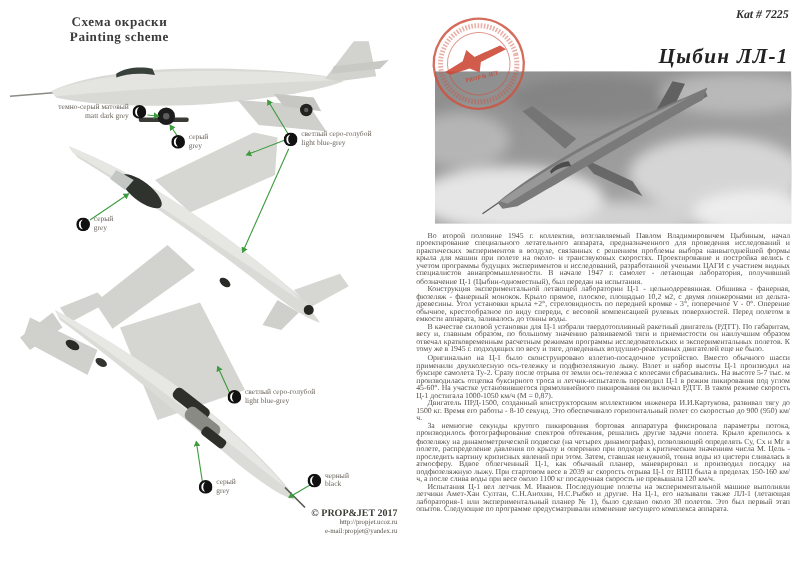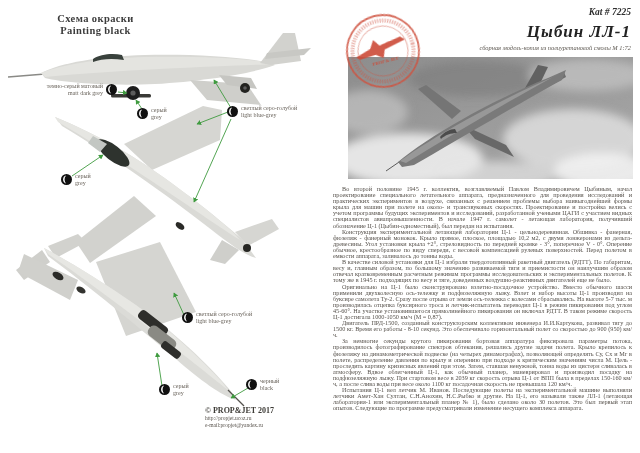--- a/index.html
+++ b/index.html
@@ -8,42 +8,42 @@
   
   .lp-title{position:absolute;left:18px;top:13px;width:155px;text-align:center;
             font-weight:bold;font-size:10.5px;line-height:12px;color:#3c3c3c;letter-spacing:.4px;}
   .art{position:absolute;}
   .callout{position:absolute;display:flex;align-items:center;gap:3px;
            font-size:6px;line-height:6.8px;color:#6a645c;}
   .callout .clabels{display:flex;flex-direction:column;}
   .callout.rev{flex-direction:row;}
   .callout.rev .clabels{text-align:right;}
   .swatch{width:11px;height:11px;flex:0 0 auto;display:block;}
-  .copyright{position:absolute;left:205px;top:406px;width:113px;text-align:left;}
+  .copyright{position:absolute;left:205px;top:406px;width:113px;text-align:right;}
   .copyright .c1{font-weight:bold;font-size:8px;color:#3d3b36;}
   .copyright .c2{font-size:5.5px;line-height:6.5px;color:#5a554e;}
   
   .rp-head{position:absolute;right:9px;top:7px;text-align:right;font-style:italic;}
   .rp-kat{font-weight:bold;font-size:9.5px;color:#2f2f2f;}
-  .rp-title{font-weight:bold;font-size:17px;letter-spacing:1px;color:#222;margin-top:5px;}
+  .rp-title{font-weight:bold;font-size:17px;letter-spacing:1px;color:#222;margin-top:18px;}
   .rp-sub{font-size:6.4px;color:#5c5750;margin-top:2px;}
   .photo{position:absolute;left:348px;top:57px;width:285px;height:122px;}
   .stamp{position:absolute;left:343px;top:11px;width:80px;height:80px;transform:rotate(-14deg);}
   .rp-text{position:absolute;left:333px;top:186px;width:299px;text-align:justify;
            font-size:6.2px;line-height:6.1px;color:#56514b;}
   .rp-text p{margin:0;text-indent:9px;}
 </style>
 </head>
 <body>
 
 <div class="sheet">
 
   <div class="lp-title">
     <div>Схема окраски</div>
-    <div>Painting black</div>
+    <div>Painting scheme</div>
   </div>
 
   <svg class="art" style="left:5px;top:25px" width="310" height="90" viewBox="0 0 310 90">
     <line x1="3" y1="52" x2="40" y2="49" stroke="#8a8a86" stroke-width="1.4"></line>
     <path d="M36,48 C55,38 95,31 140,30 C190,29 238,32 266,38 L270,40 C250,48 200,56 150,59 C105,61 60,58 40,53 Z" fill="#d9d9d5"></path>
     <path d="M36,48 C55,40 95,33 140,32 C190,31 238,33 266,38 L268,39 C230,41 120,44 40,52 Z" fill="#e4e4e0"></path>
     <path d="M255,38 L278,8 L290,8 L296,36 L266,40 Z" fill="#d2d2ce"></path>
     <path d="M262,28 L306,23 L299,30 L260,34 Z" fill="#c8c8c4"></path>
     <path d="M88,34 C95,29 108,28 117,30 L119,35 C106,33 96,34 88,37 Z" fill="#39413c"></path>
     <path d="M185,55 L242,59 L256,80 L202,75 Z" fill="#cfcfcb"></path>

